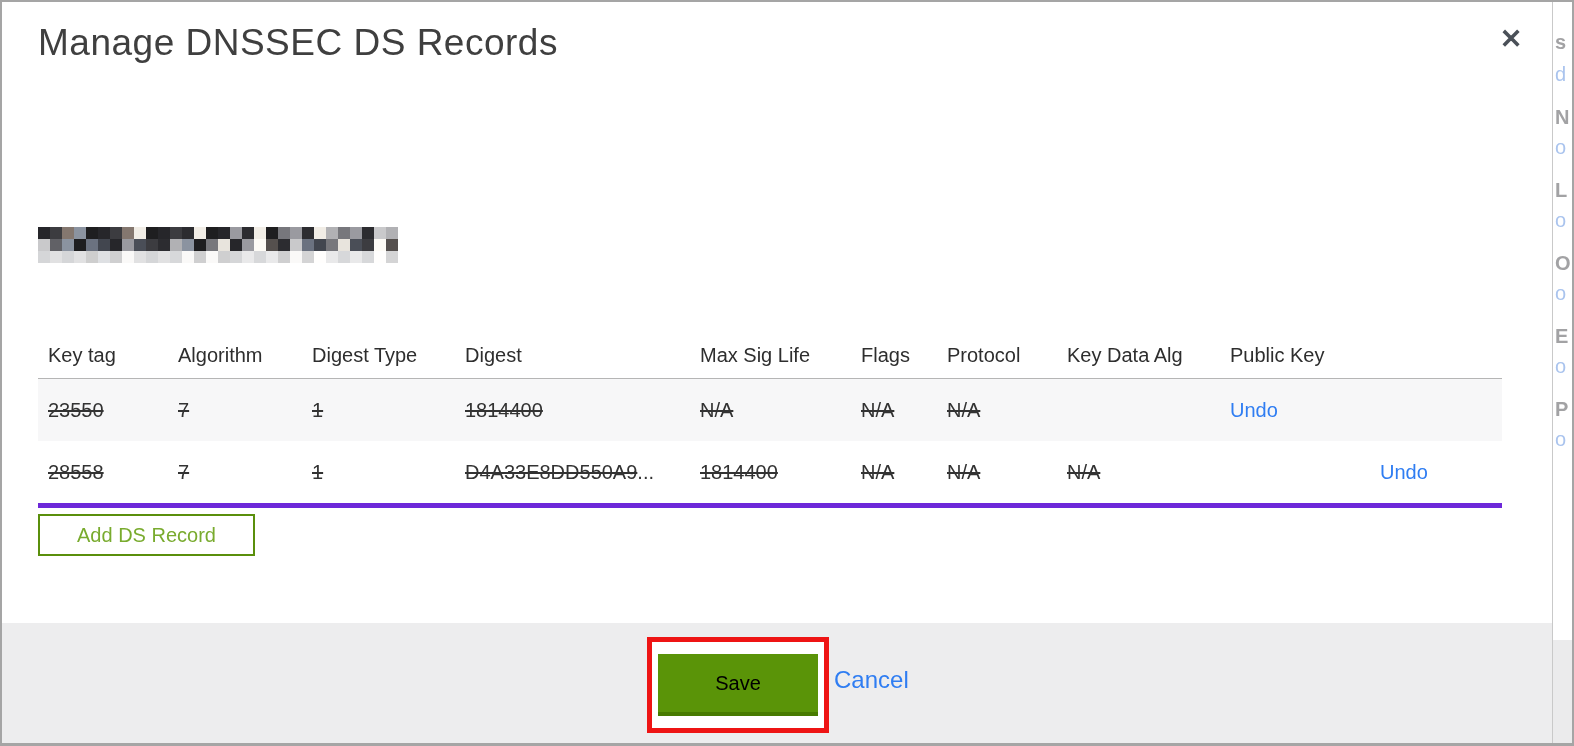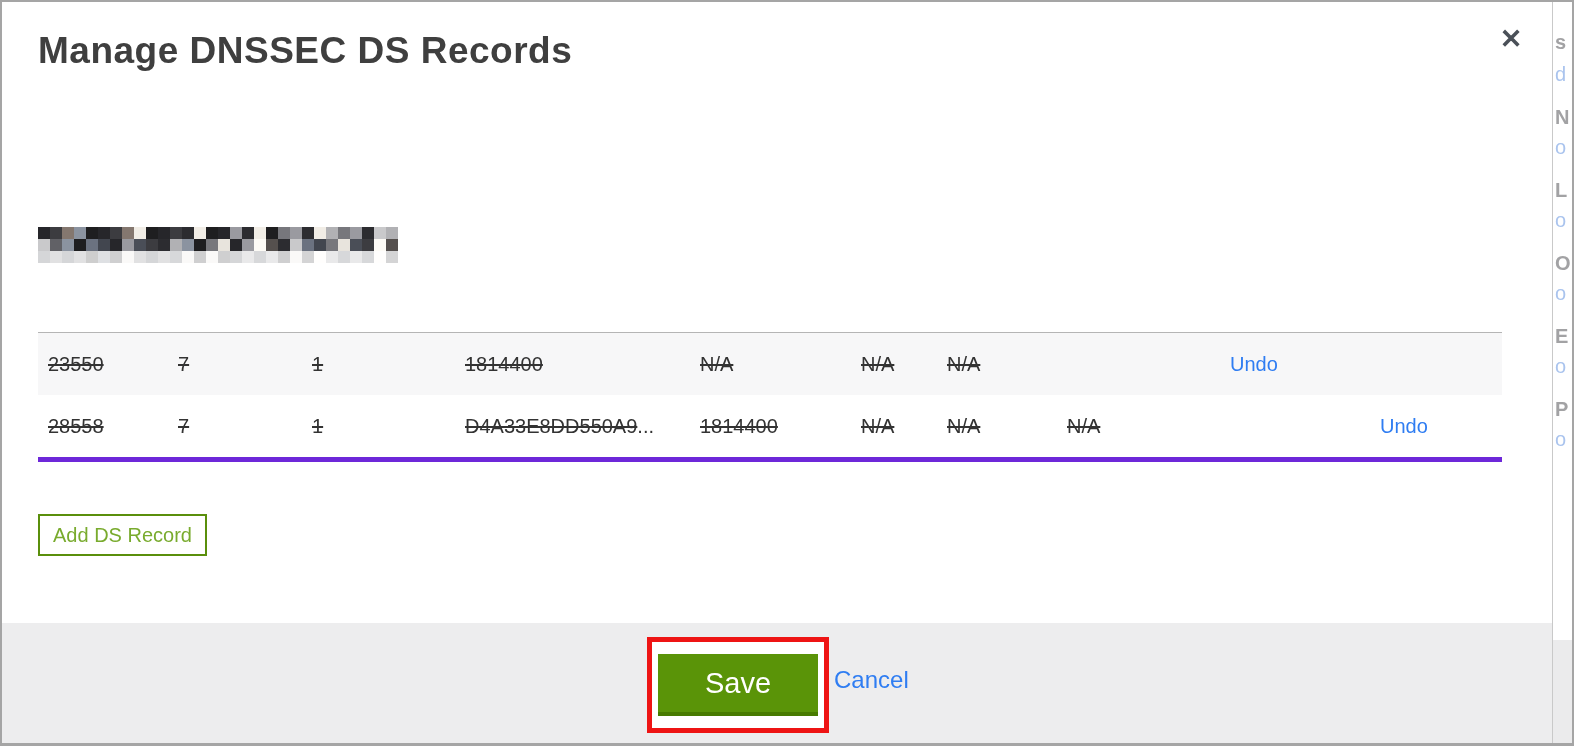--- a/index.html
+++ b/index.html
@@ -3,22 +3,22 @@
 <meta charset="utf-8">
 <style>
   * { box-sizing: border-box; }
   body { margin: 0; background: #fff; }
   .frame {
     position: relative; width: 1574px; height: 746px; background: #fff;
     border: 2px solid var(--border_gray, #a5a5a5); border-bottom-width: 3px;
     font-family: "Liberation Sans", sans-serif; overflow: hidden;
   }
   .modal-title {
-    position: absolute; left: 36px; top: 28px;
-    font-size: 37px; font-weight: 700; letter-spacing: .5px;
+    position: absolute; left: 36px; top: 20px;
+    font-size: 37px; font-weight: 400; letter-spacing: .5px;
     color: var(--title_gray, #3f3f3f);
   }
   .close-btn {
     position: absolute; left: 1492px; top: 20px; width: 34px; height: 34px;
     font-size: 27px; font-weight: 700; color: #4a5058; text-align: center;
     line-height: 34px; cursor: pointer; user-select: none;
   }
   
   .mosaic {
     position: absolute; left: 36px; top: 225px; width: 360px; height: 36px;
@@ -38,39 +38,39 @@
   .header-row { height: 46px; color: #2e2e2e; }
   .hcell, .cell { padding-left: 10px; white-space: nowrap; overflow: hidden; }
   .rows { border-top: 1px solid #b5b5b5; border-bottom: 5px solid #6d28d9; }
   .data-row { height: 62px; }
   .data-row:nth-child(odd) { background: var(--row_stripe, #f7f7f8); }
   .strike { text-decoration: line-through; text-decoration-thickness: 2px; }
   .cell-action { text-align: left; padding-right: 26px; }
   .undo-link { color: var(--link_blue, #2f7df2); cursor: pointer; text-decoration: none; }
 
   .add-btn {
-    position: absolute; left: 36px; top: 512px; height: 42px; padding: 0 13px;
+    position: absolute; left: 36px; top: 512px; height: 42px; padding: 0 37px;
     background: #fff; border: 2px solid var(--button_outline_green, #5a8f0c);
     color: var(--button_text_green, #79ab2e); font-size: 20px;
     font-family: "Liberation Sans", sans-serif; cursor: pointer;
   }
 
   .footer {
     position: absolute; left: 0; right: 0; top: 621px; bottom: 0;
     background: var(--footer_gray, #ededee);
   }
   .annotation-box {
     position: absolute; left: 645px; top: 635px; width: 182px; height: 96px;
     border: 5px solid var(--annotation_red, #ee1414); background: #fff;
     display: flex; align-items: center; justify-content: center;
   }
   .save-btn {
     width: 160px; height: 62px; background: var(--accent_green, #5a9408);
     border: none; border-bottom: 4px solid var(--accent_green_dark, #477a00);
-    color: #ffffff; font-size: 29px; font-family: "Liberation Sans", sans-serif; cursor: pointer;
+    color: #000000; font-size: 20px; font-family: "Liberation Sans", sans-serif; cursor: pointer;
   }
   .cancel-link {
     position: absolute; left: 832px; top: 664px; font-size: 24px;
     color: var(--link_blue, #2f7df2); cursor: pointer; text-decoration: none;
   }
 
   
   .side-strip {
     position: absolute; top: 0; right: 0; width: 20px; height: 100%;
     background: #fff; border-left: 1px solid #c9c9c9; overflow: hidden;
@@ -177,20 +177,31 @@
       <div class="px faded" style="background: rgb(154, 154, 160);"></div>
       <div class="px faded" style="background: rgb(74, 78, 87);"></div>
       <div class="px faded" style="background: rgb(154, 154, 160);"></div>
       <div class="px faded" style="background: rgb(74, 78, 87);"></div>
       <div class="px faded" style="background: rgb(253, 251, 246);"></div>
       <div class="px faded" style="background: rgb(60, 60, 64);"></div>
     </div>
 
 
   <div class="dstable">
+    <div class="trow header-row" id="header-row">
+        <span class="hcell">Key tag</span>
+        <span class="hcell">Algorithm</span>
+        <span class="hcell">Digest Type</span>
+        <span class="hcell">Digest</span>
+        <span class="hcell">Max Sig Life</span>
+        <span class="hcell">Flags</span>
+        <span class="hcell">Protocol</span>
+        <span class="hcell">Key Data Alg</span>
+        <span class="hcell">Public Key</span>
+      </div>
     <div class="rows" id="table-body">
     <div class="trow data-row">
       <span class="cell strike">23550</span>
       <span class="cell strike">7</span>
       <span class="cell strike">1</span>
       <span class="cell strike">1814400</span>
       <span class="cell strike">N/A</span>
       <span class="cell strike">N/A</span>
       <span class="cell strike">N/A</span>
       <span class="cell"></span>

